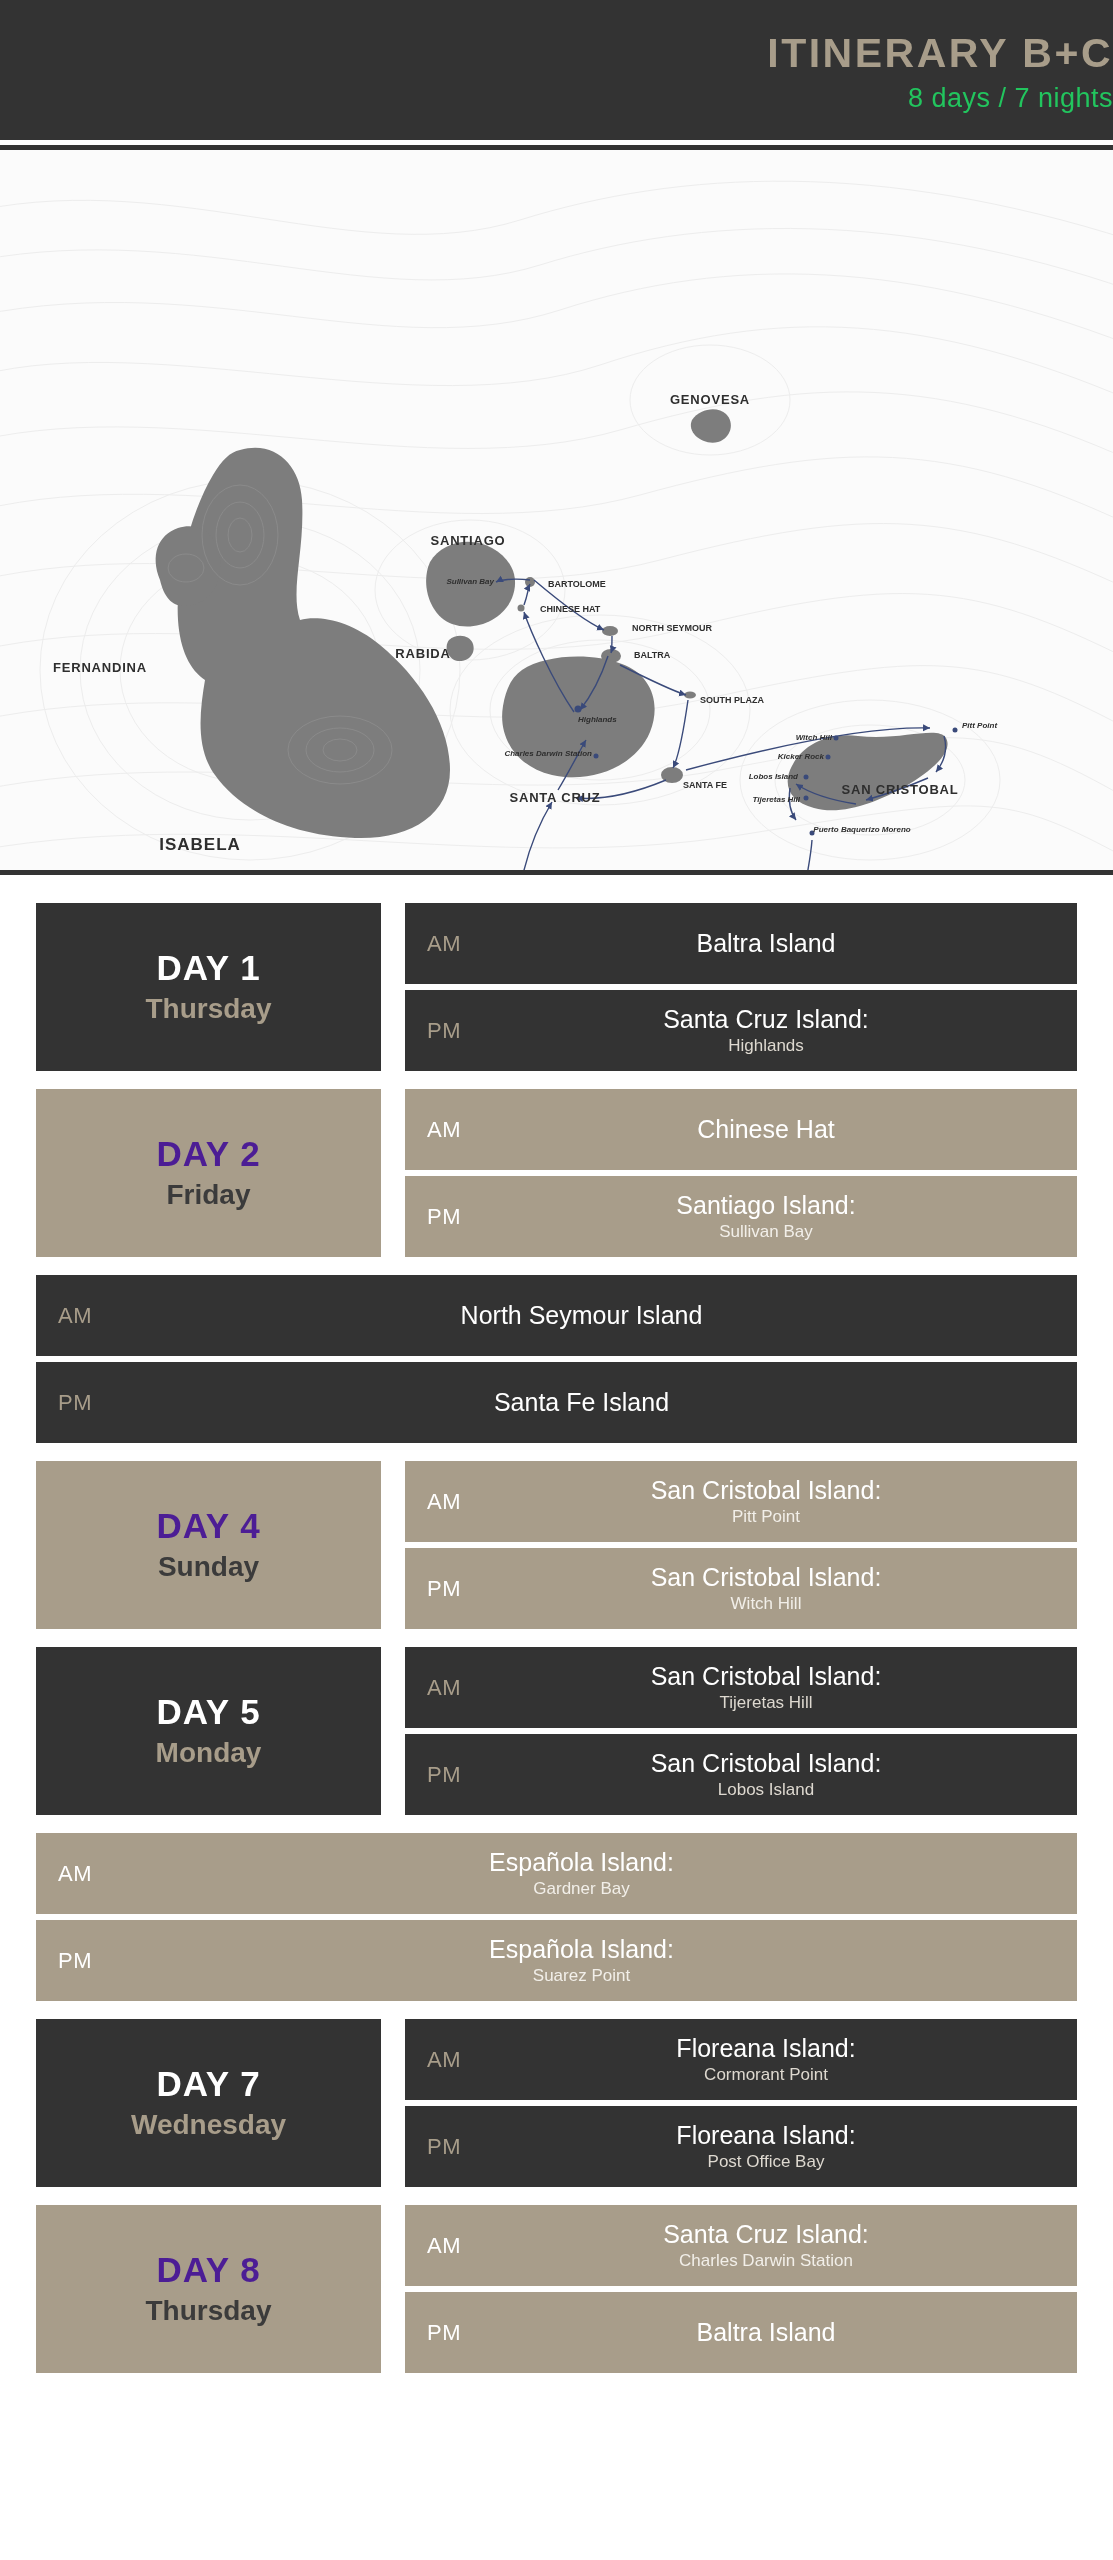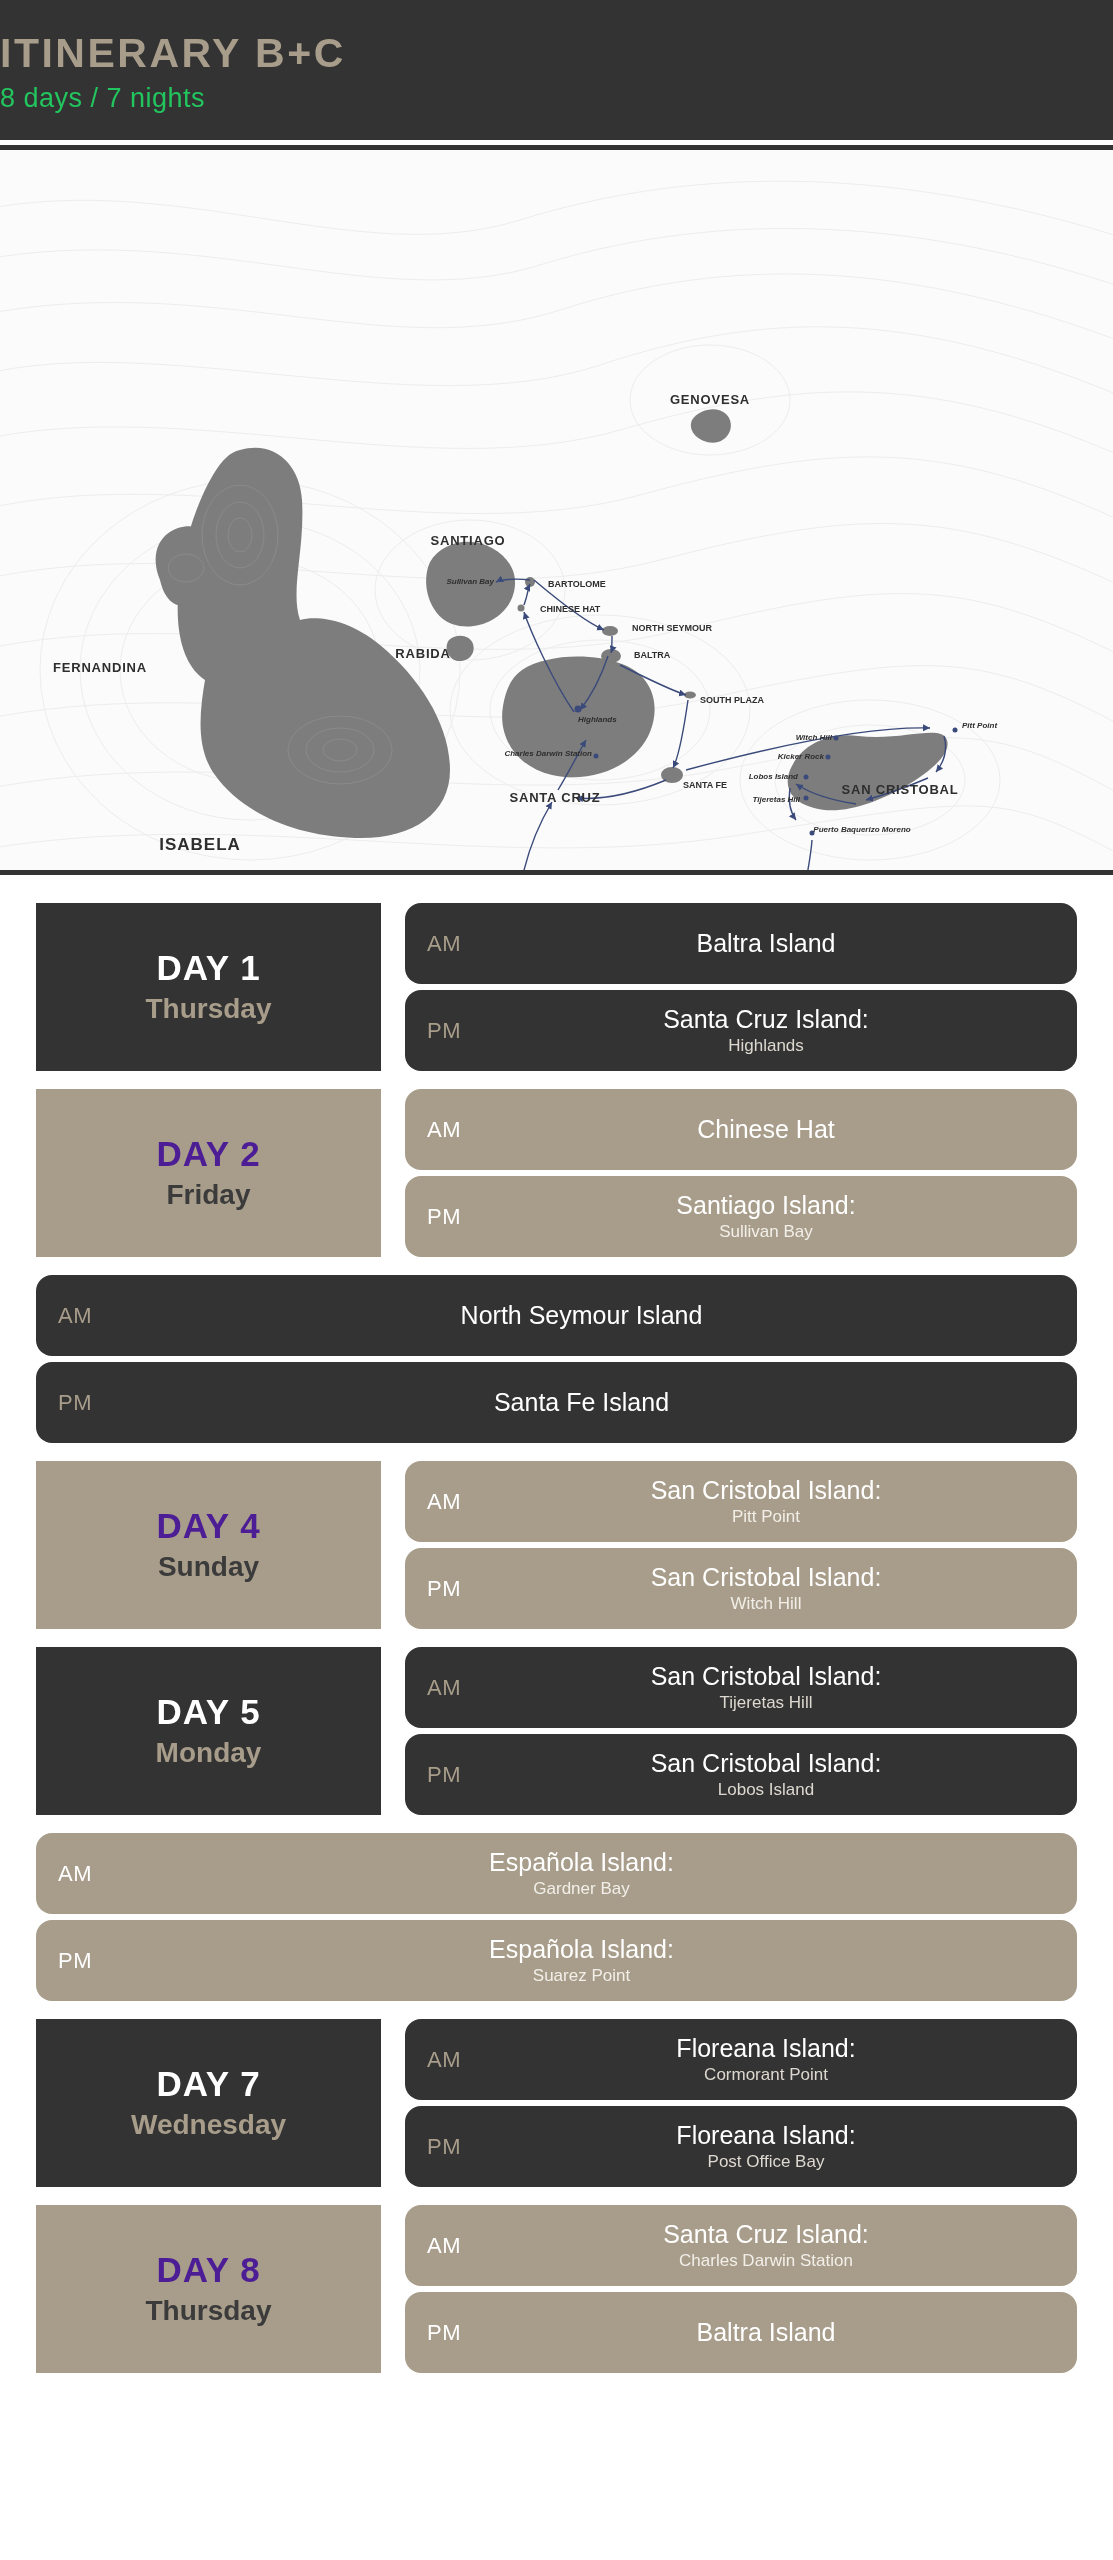--- a/index.html
+++ b/index.html
@@ -16,21 +16,21 @@
     background: #ffffff;
     overflow: hidden;
   }
 
   
   .header {
     background: #333333;
     height: 140px;
     display: flex;
     flex-direction: column;
-    align-items: flex-start;
+    align-items: flex-end;
     justify-content: center;
     padding-top: 6px;
   }
   .header-title {
     color: #a89d8a;
     font-size: 41px;
     font-weight: bold;
     letter-spacing: 2.5px;
     line-height: 1.05;
     margin: 0;
@@ -100,21 +100,20 @@
     flex-direction: column;
     gap: 6px;
   }
   .slot {
     height: 81px;
     position: relative;
     display: flex;
     align-items: center;
     justify-content: center;
     padding: 0 20px 0 70px;
-    border-radius: 16px;
   }
   .slot .ampm {
     position: absolute;
     left: 22px;
     top: 50%;
     transform: translateY(-50%);
     font-size: 22px;
     letter-spacing: 0.5px;
   }
   .slot .place {

